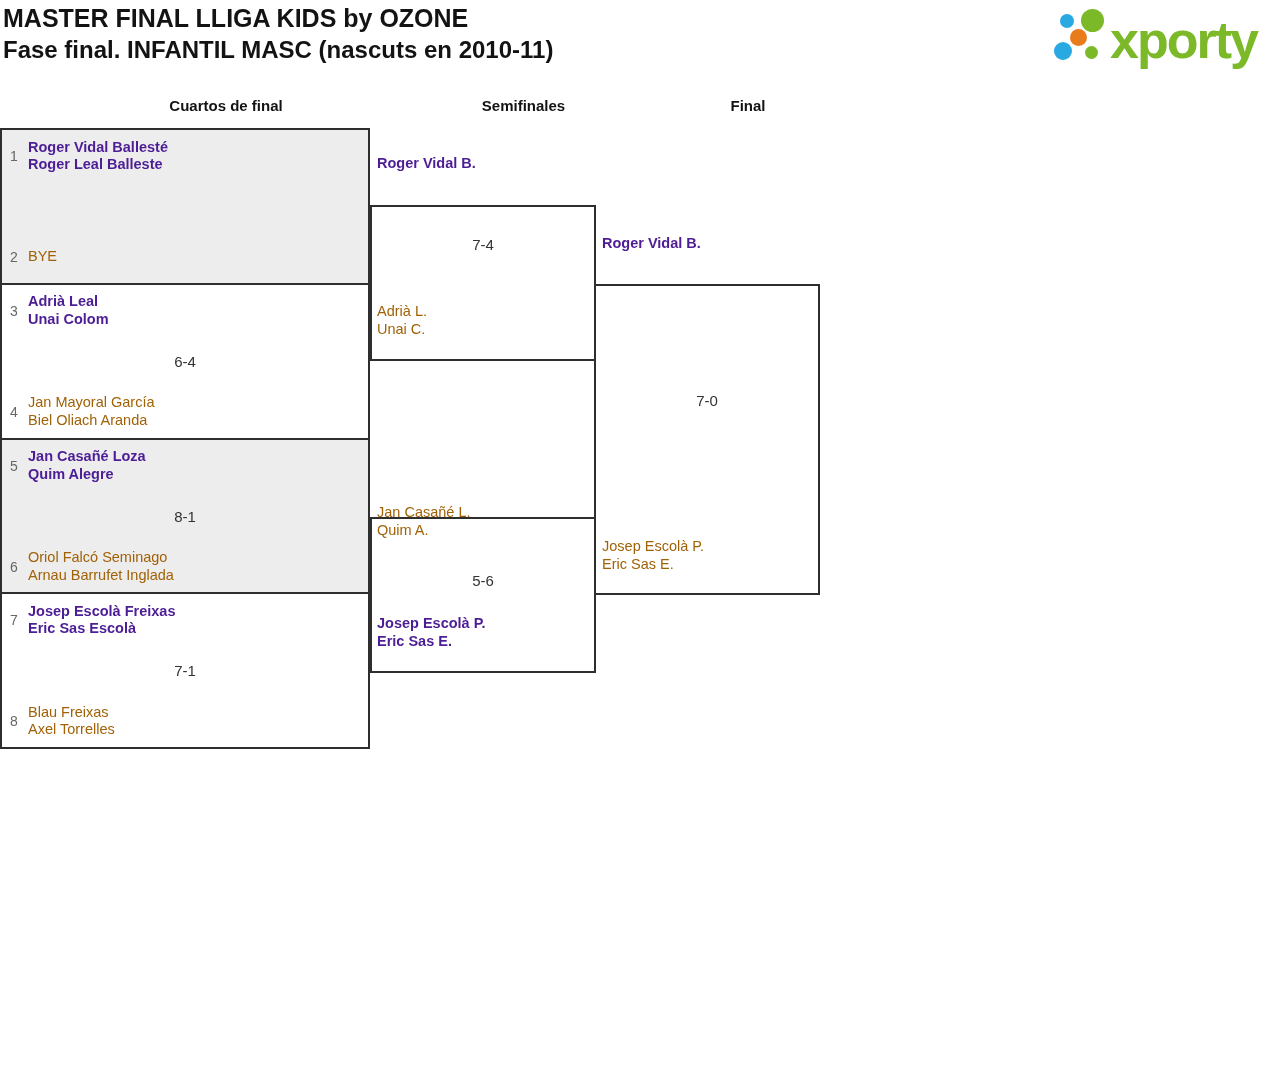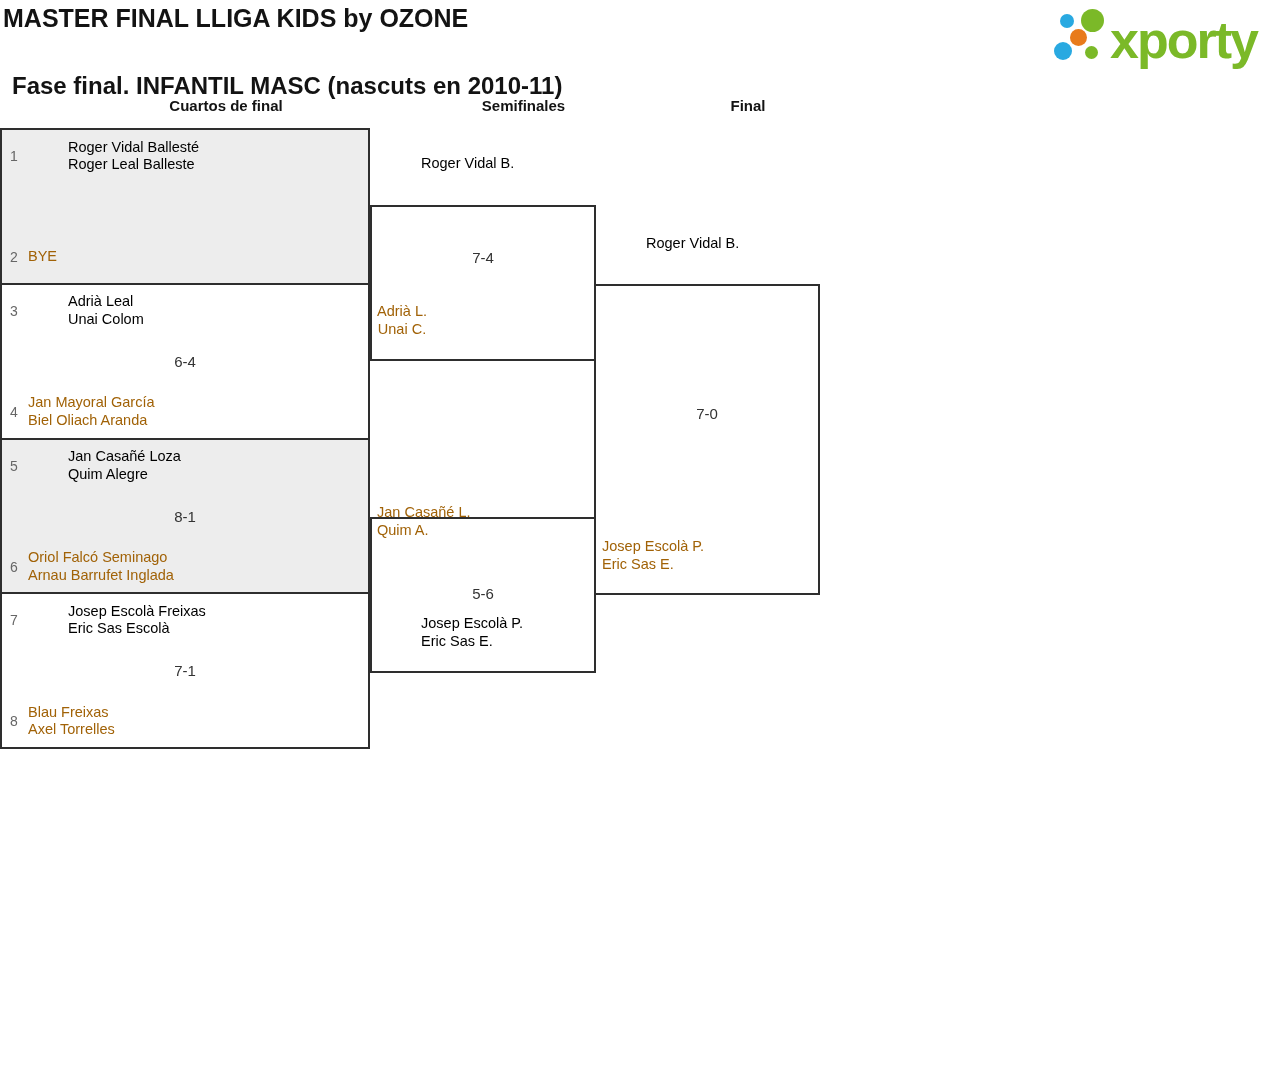--- a/index.html
+++ b/index.html
@@ -1,21 +1,21 @@
 <!DOCTYPE html>
 <html><head>
 <meta charset="utf-8">
 <style>
   html,body{margin:0;padding:0;background:#fff;}
   #app{position:relative;width:1280px;height:1081px;background:#ffffff;overflow:hidden;
        font-family:"Liberation Sans", sans-serif;color:#151515;}
 
   
   .title1{position:absolute;left:3px;top:4px;font-size:25px;line-height:28px;font-weight:700;color:#131313;}
-  .title2{position:absolute;left:12px;top:36px;font-size:24px;line-height:27px;font-weight:700;color:#131313;margin-top:36px;}
+  .title2{position:absolute;left:3px;top:36px;font-size:24px;line-height:27px;font-weight:700;color:#131313;}
 
   
   .logo{position:absolute;left:1048px;top:3px;width:230px;height:78px;}
   .dot{position:absolute;border-radius:50%;}
   .dot.b1{left:12px;top:11px;width:14px;height:14px;background:#29a9e1;}
   .dot.g1{left:33px;top:6px;width:23px;height:23px;background:#7bb928;}
   .dot.o1{left:22px;top:26px;width:17px;height:17px;background:#e87b1b;}
   .dot.b2{left:6px;top:39px;width:18px;height:18px;background:#29a9e1;}
   .dot.g2{left:37px;top:43px;width:13px;height:13px;background:#7bb928;}
   .logo-text{position:absolute;left:62px;top:11px;font-size:52px;line-height:52px;
@@ -35,33 +35,33 @@
   .qf-block + .qf-block{border-top:2px solid #2e2e2e;}
   .qf-block.shade{background:#ededed;}
   .qf-block.plain{background:#ffffff;}
 
   .team-row{position:absolute;left:0;right:0;height:38px;display:flex;align-items:center;}
   .team-row.toprow{top:7px;}
   .team-row.bottomrow{top:108px;}
   .seed{width:20px;margin-left:2px;flex-shrink:0;text-align:center;
         font-size:14px;color:#666;font-weight:400;}
   .team-names{margin-left:4px;font-size:14.5px;line-height:17.5px;}
-  .win{font-weight:400;color:#000000;margin-left:44px;}
+  .win{font-weight:700;color:#4c1d95;}
   .lose{font-weight:400;color:#a16207;}
   .score-row{position:absolute;left:0;right:0;top:68px;text-align:center;
              font-size:15px;color:#333;}
 
   
   .box{position:absolute;border:2px solid #2e2e2e;box-sizing:border-box;background:transparent;}
   .sf1{left:370px;top:205px;width:226px;height:156px;}
   .sf2{left:370px;top:517px;width:226px;height:156px;}
   .fin{left:594px;top:284px;width:226px;height:311px;}
 
   .freetext{position:absolute;font-size:14.5px;line-height:17.5px;}
-  .score-free{position:absolute;text-align:center;font-size:15px;color:#333;margin-top:13px;}
+  .score-free{position:absolute;text-align:center;font-size:15px;color:#333;}
 </style>
 </head>
 <body>
 
 <div id="app">
 
   <div class="title1">MASTER FINAL LLIGA KIDS by OZONE</div>
   <div class="title2">Fase final. INFANTIL MASC (nascuts en 2010-11)</div>
 
   <div class="logo">
@@ -154,21 +154,21 @@
   </div>
 
   <div class="box sf1"></div>
   <div class="box sf2"></div>
   <div class="box fin"></div>
 
   <div class="freetext win" style="left:377px;top:155px;">
     <div>Roger Vidal B.</div>
   </div>
   <div class="score-free" style="left:370px;width:226px;top:236px;">7-4</div>
-  <div class="freetext lose" style="left:377px;top:303px;text-align:center;">
+  <div class="freetext lose" style="left:377px;top:303px;">
     <div>Adrià L.</div>
     <div>Unai C.</div>
   </div>
 
   <div class="freetext lose" style="left:377px;top:460px;margin-top:44px;">
     <div>Jan Casañé L.</div>
     <div>Quim A.</div>
   </div>
   <div class="score-free" style="left:370px;width:226px;top:572px;">5-6</div>
   <div class="freetext win" style="left:377px;top:615px;">

